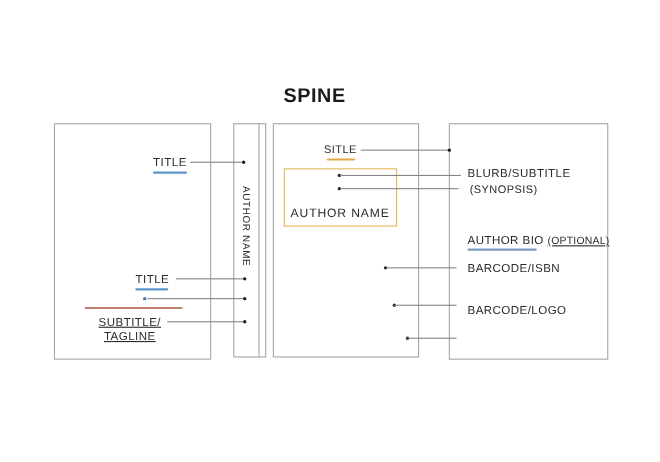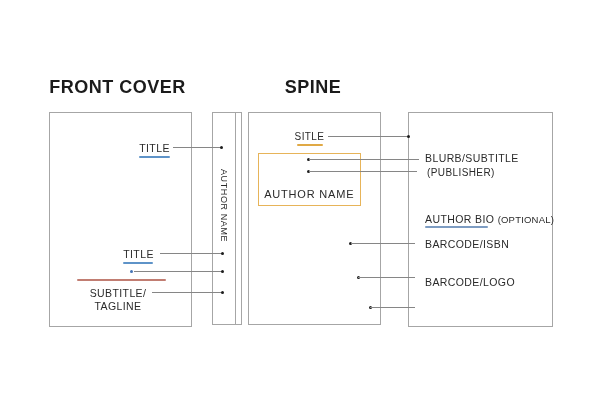--- a/index.html
+++ b/index.html
@@ -98,37 +98,37 @@
   }
   .subtitle-block {
     position: absolute;
     transform: translateX(-50%);
     text-align: center;
     font-size: 10.5px;
     letter-spacing: 0.4px;
     line-height: 13px;
     color: #2a2a2a;
     white-space: nowrap;
+    text-decoration: underline;
   }
-  .bio-note { font-size: 9.5px; letter-spacing: 0.2px; }
+  .bio-note { font-size: 9.5px; letter-spacing: 0.2px; text-decoration: underline; }
   .author-name-label {
     position: absolute;
     text-align: center;
     font-size: 11px;
     letter-spacing: 0.8px;
     color: #2a2a2a;
   }
 </style>
 </head>
 <body>
 
 <div id="canvas">
 
-  <div class="heading" style="left:117.5px">FRONT COVER</div>
-  <div class="heading" style="left:313px">SPINE</div>
+  <div class="heading" style="left:286px">SPINE</div>
 
   <div class="box" style="left:49px; top:112px; width:143px; height:215px"></div>
 
   <div class="box" style="left:212px; top:112px; width:30px; height:213px"></div>
   <div class="vline" style="left:234.5px; top:112px; height:213px"></div>
   <div class="box" style="left:248px; top:112px; width:133px; height:213px"></div>
 
   <div class="box" style="left:408px; top:112px; width:145px; height:215px"></div>
 
   <div class="spine-vertical-text">AUTHOR NAME</div>
@@ -162,21 +162,21 @@
 
   <div class="orange-frame" style="left:257.5px; top:152.5px; width:103.5px; height:53.5px"></div>
   <div class="author-name-label" style="left:257.5px; top:188px; width:103.5px">AUTHOR NAME</div>
 
   <div class="dot" style="left:307px; top:157.5px"></div>
   <div class="leader" style="left:308.5px; top:158.7px; width:110px"></div>
   <div class="dot" style="left:307px; top:169.8px"></div>
   <div class="leader" style="left:308.5px; top:170.6px; width:108.5px"></div>
 
   <div class="label" style="left:425px; top:152px">BLURB/SUBTITLE</div>
-  <div class="label small" style="left:427px; top:166.8px">(PUBLISHER)</div>
+  <div class="label small" style="left:427px; top:166.8px">(SYNOPSIS)</div>
 
   <div class="label" style="left:425px; top:213px">
     <span>AUTHOR BIO</span>
     <span class="bio-note">(OPTIONAL)</span>
   </div>
   <div class="underline u-steel" style="left:425px; top:226px; width:62.5px; height:1.8px"></div>
 
   <div class="label" style="left:425px; top:237.5px">BARCODE/ISBN</div>
   <div class="dot" style="left:349.2px; top:242.2px"></div>
   <div class="leader" style="left:350.7px; top:243.2px; width:64.5px"></div>

